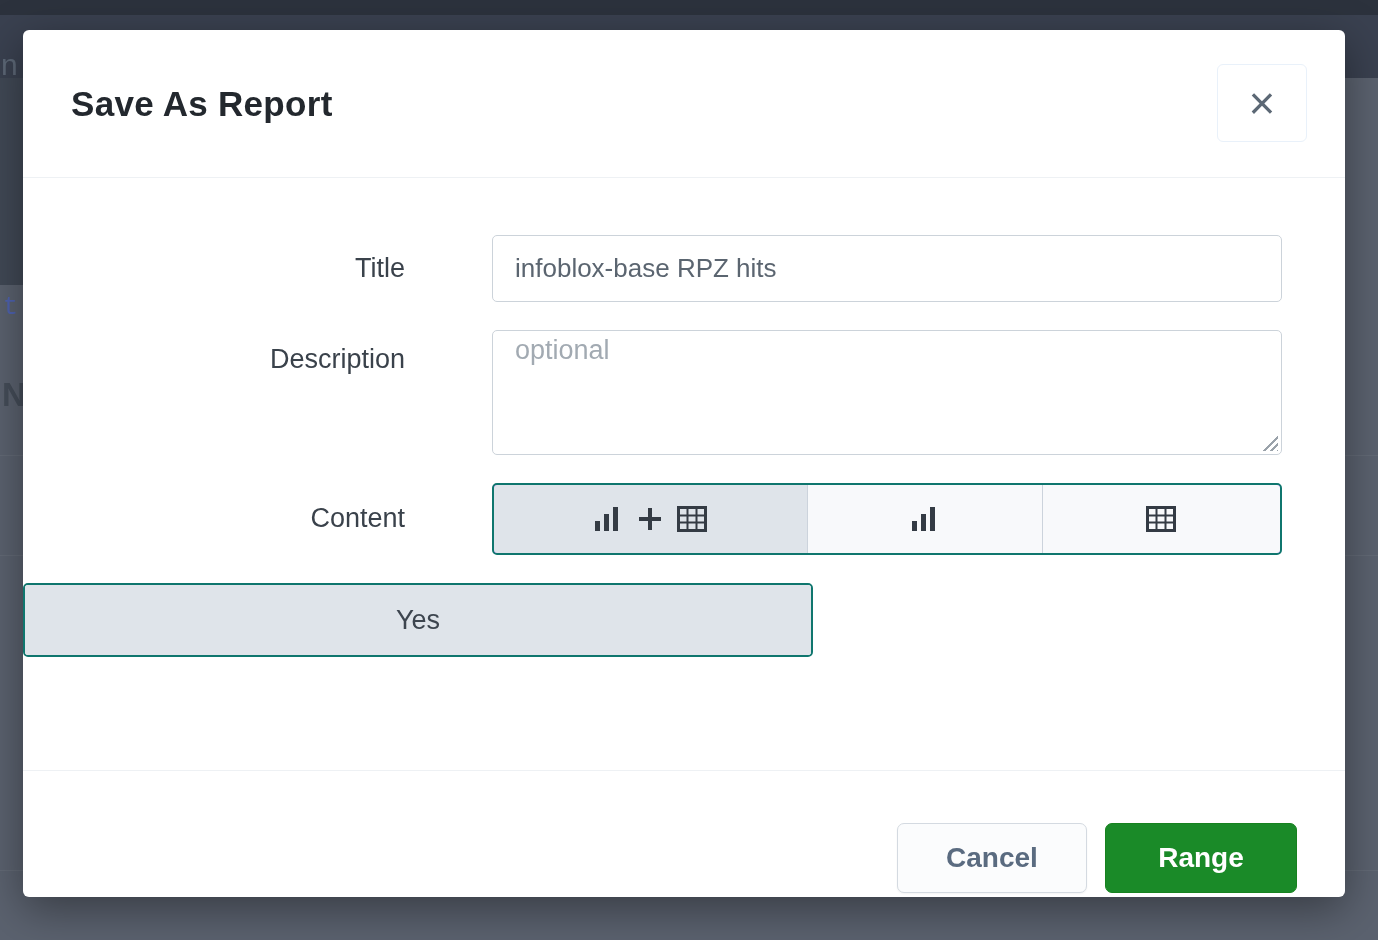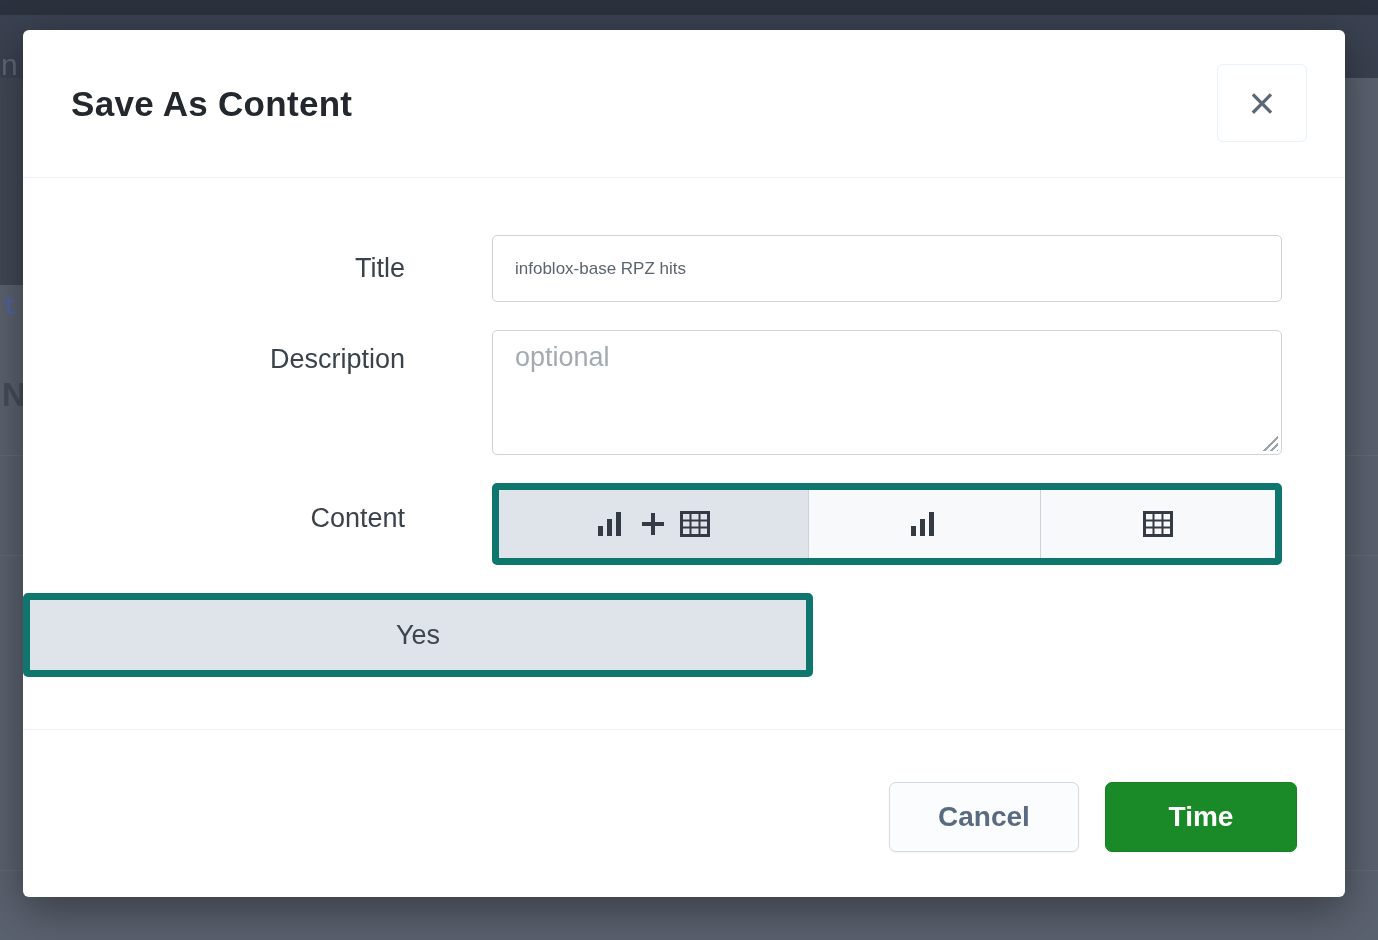--- a/index.html
+++ b/index.html
@@ -46,58 +46,58 @@
     font-size:27px; color:#3a424b;
   }
   .lab-center-67 { line-height:67px; }
   .lab-center-70 { line-height:70px; }
   .lab-center-72 { line-height:72px; }
   .lab-top { padding-top:14px; line-height:30px; }
   .form-control { width:790px; }
 
   .text-input {
     width:100%; height:67px; border:1px solid #ccd3da; border-radius:5px;
-    padding:0 22px; font-size:17px; color:#5b6570; background:#fff;
+    padding:0 22px; font-size:26px; color:#5b6570; background:#fff;
     font-family:inherit; outline:none;
   }
   .textarea-wrap { position:relative; width:100%; height:125px; }
   .text-area {
     width:100%; height:125px; border:1px solid #ccd3da; border-radius:5px;
-    padding:11px 22px; font-size:27px; color:#5b6570; background:#fff;
+    padding:4px 22px; font-size:27px; color:#5b6570; background:#fff;
     font-family:inherit; outline:none; resize:none; display:block;
   }
   .text-area::placeholder, .text-input::placeholder { color:#a2aab2; opacity:1; }
   .resize-grip {
     position:absolute; right:4px; bottom:4px; width:17px; height:17px;
     background:repeating-linear-gradient(135deg, transparent 0 3px, #9aa2aa 3px 5px);
     clip-path:polygon(100% 0, 100% 100%, 0 100%);
     pointer-events:none;
   }
 
   .segmented {
-    display:flex; width:100%; border:7px solid #0f766e; border-radius:5px;
+    display:flex; width:100%; border:2px solid #0f766e; border-radius:5px;
     overflow:hidden; background:#6d28d9;
   }
   .segment {
     height:68px; display:flex; align-items:center; justify-content:center;
     gap:14px; border-left:1px solid #ccd3dc; background:#f8f9fb;
     cursor:pointer; font-size:27px; color:#3d454f;
   }
   .segment:first-child { border-left:none; }
   .segment.selected { background:#dfe4ea; }
   .seg-c1 { flex:315; } .seg-c2 { flex:236; } .seg-c3 { flex:239; }
   .seg-half { flex:1; }
 
   .icon-svg { display:block; }
 
   .modal-footer {
-    position:absolute; bottom:0; left:0; right:0; height:168px;
+    position:absolute; bottom:0; left:0; right:0; height:127px;
     border-top:1px solid #eef1f4;
     display:flex; align-items:flex-start; justify-content:flex-end;
-    padding:52px 48px 0; gap:26px;
+    padding:52px 48px 0; gap:18px;
   }
   .btn {
     height:70px; border-radius:7px; font-size:28px; font-weight:bold;
     display:flex; align-items:center; justify-content:center;
     cursor:pointer; font-family:inherit;
   }
   .btn-cancel {
     width:190px; background:#fbfcfd; border:1px solid #d4dae1; color:#5a6b80;
     box-shadow:0 1px 2px rgba(0,0,0,0.05);
   }
@@ -112,21 +112,21 @@
 <span class="frag-nav">n</span>
 <span class="frag-query">t:</span>
 <span class="frag-letter">N</span>
 <div class="backdrop-line bl-1"></div>
 <div class="backdrop-line bl-2"></div>
 <div class="backdrop-line bl-3"></div>
 
 <div class="modal">
 
   <div class="modal-header">
-    <div class="modal-title">Save As Content</div>
+    <div class="modal-title">Save As Report</div>
     <div class="close-btn">
       <span>×</span>
     </div>
   </div>
 
   <div class="modal-body">
 
     <div class="form-row">
       <div class="form-label lab-center-67">Title</div>
       <div class="form-control">
@@ -193,16 +193,16 @@
             <span>Yes</span>
           </div>
         </div>
       </div>
     </div>
 
   </div>
 
   <div class="modal-footer">
     <div class="btn btn-cancel">Cancel</div>
-    <div class="btn btn-save">Time</div>
+    <div class="btn btn-save">Range</div>
   </div>
 
 </div>
 
 </body></html>

